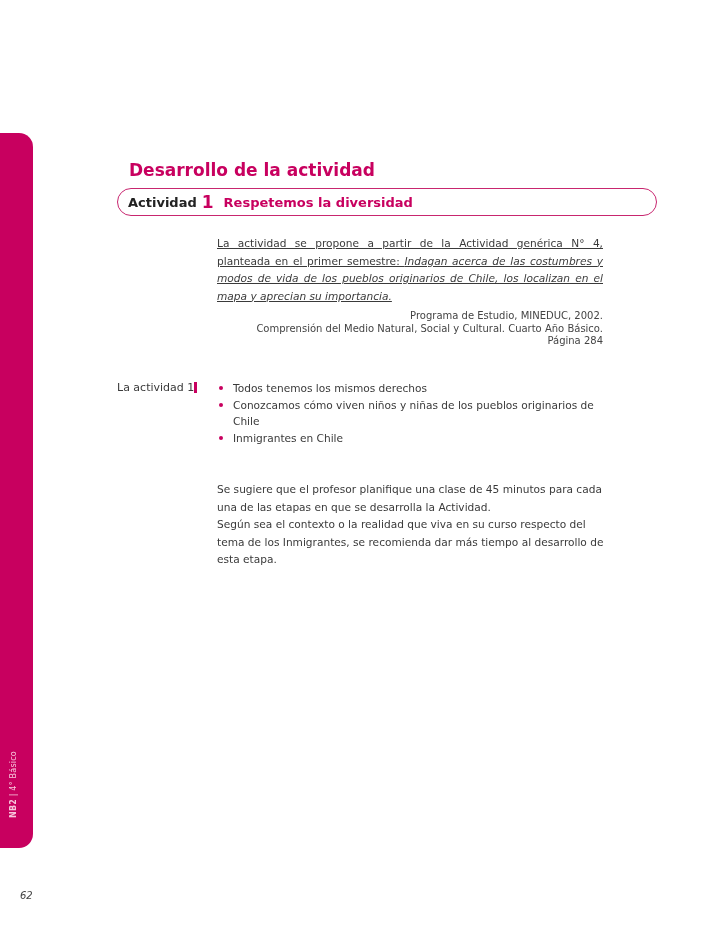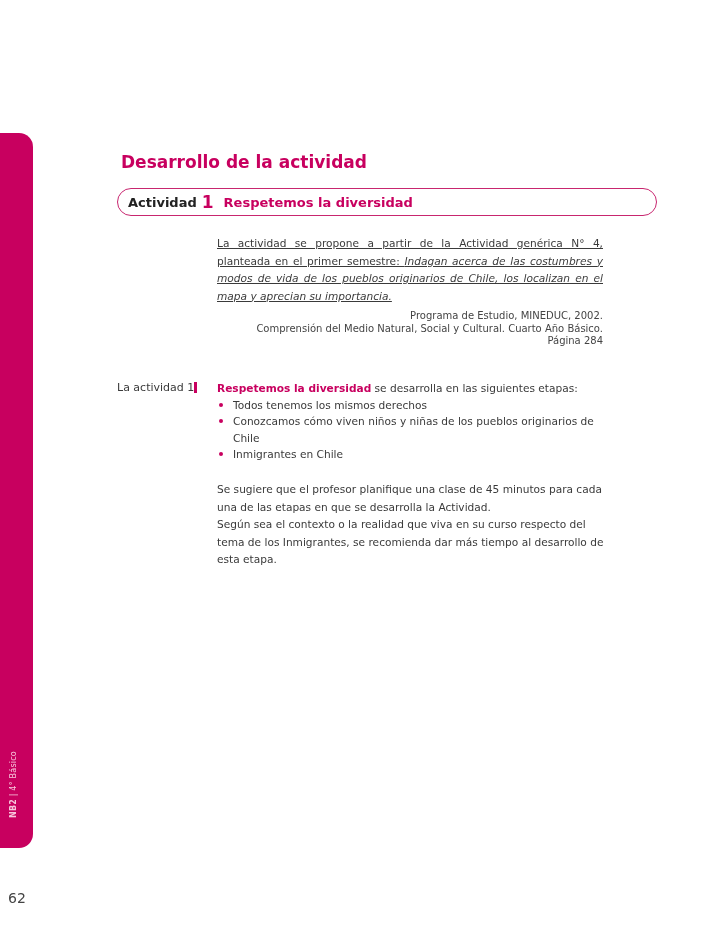--- a/index.html
+++ b/index.html
@@ -12,21 +12,21 @@
       position: absolute; left: 0; top: 133px; width: 33px; height: 715px;
       background: #c8005f; border-radius: 0 14px 14px 0;
     }
     .sidebar-label {
       position: absolute; left: 9px; top: 818px;
       transform: rotate(-90deg); transform-origin: left top;
       color: #f7c6dc; font-size: 8px; white-space: nowrap; letter-spacing: 0.2px;
     }
     .sidebar-label b { font-weight: bold; }
     .page-title {
-      position: absolute; left: 117px; top: 148px; margin: 4px;
+      position: absolute; left: 117px; top: 148px; margin: 12px;
       font-size: 17px; font-weight: bold; color: #c8005f;
     }
     .activity-box {
       position: absolute; left: 117px; top: 188px; width: 540px; height: 28px;
       border: 1.5px solid #c8266f; border-radius: 14px; box-sizing: border-box;
       display: flex; align-items: center; padding-left: 10px;
     }
     .activity-word { font-size: 13px; font-weight: bold; color: #222; }
     .activity-num { font-size: 17px; font-weight: bold; color: #c8005f; margin-left: 5px; }
     .activity-name { font-size: 13px; font-weight: bold; color: #c8005f; margin-left: 10px; }
@@ -54,21 +54,21 @@
     .stages ul { list-style: none; margin: 0; padding: 0; }
     .stages li { position: relative; padding-left: 16px; }
     .stages li .dot {
       position: absolute; left: 2px; top: 6px; width: 4px; height: 4px; border-radius: 50%; background: #c8005f;
     }
     .suggest {
       position: absolute; left: 217px; top: 481px; width: 392px; margin: 0;
       font-size: 10.6px; line-height: 17.5px;
     }
     .page-number {
-      position: absolute; left: 8px; top: 890px; font-size: 14px; color: #444;
+      position: absolute; left: 20px; top: 890px; font-size: 10px; color: #444; font-style: italic;
     }
   </style>
 </head>
 <body>
 
 <div class="sidebar"></div>
 <div class="sidebar-label">
   <b>NB2</b>
   <span> </span><span>|</span><span> </span>
   <span>4° Básico</span>
@@ -89,23 +89,20 @@
 <div class="citation">
   <div>Programa de Estudio, MINEDUC, 2002.</div>
   <div>Comprensión del Medio Natural, Social y Cultural. Cuarto Año Básico.</div>
   <div>Página 284</div>
 </div>
 
 <div class="side-label">La actividad 1</div>
 <div class="side-bar"></div>
 
 <div class="stages">
-  <div class="lead">
-    <b>Respetemos la diversidad</b><span> se desarrolla en las siguientes etapas:</span>
-  </div>
   <ul>
     <li><span class="dot"></span><span>Todos tenemos los mismos derechos</span></li>
     <li><span class="dot"></span><span>Conozcamos cómo viven niños y niñas de los pueblos originarios de Chile</span></li>
     <li><span class="dot"></span><span>Inmigrantes en Chile</span></li>
   </ul>
 </div>
 
 <div class="suggest">
   <div>Se sugiere que el profesor planifique una clase de 45 minutos para cada una de las etapas en que se desarrolla la Actividad.</div>
   <div>Según sea el contexto o la realidad que viva en su curso respecto del tema de los Inmigrantes, se recomienda dar más tiempo al desarrollo de esta etapa.</div>

